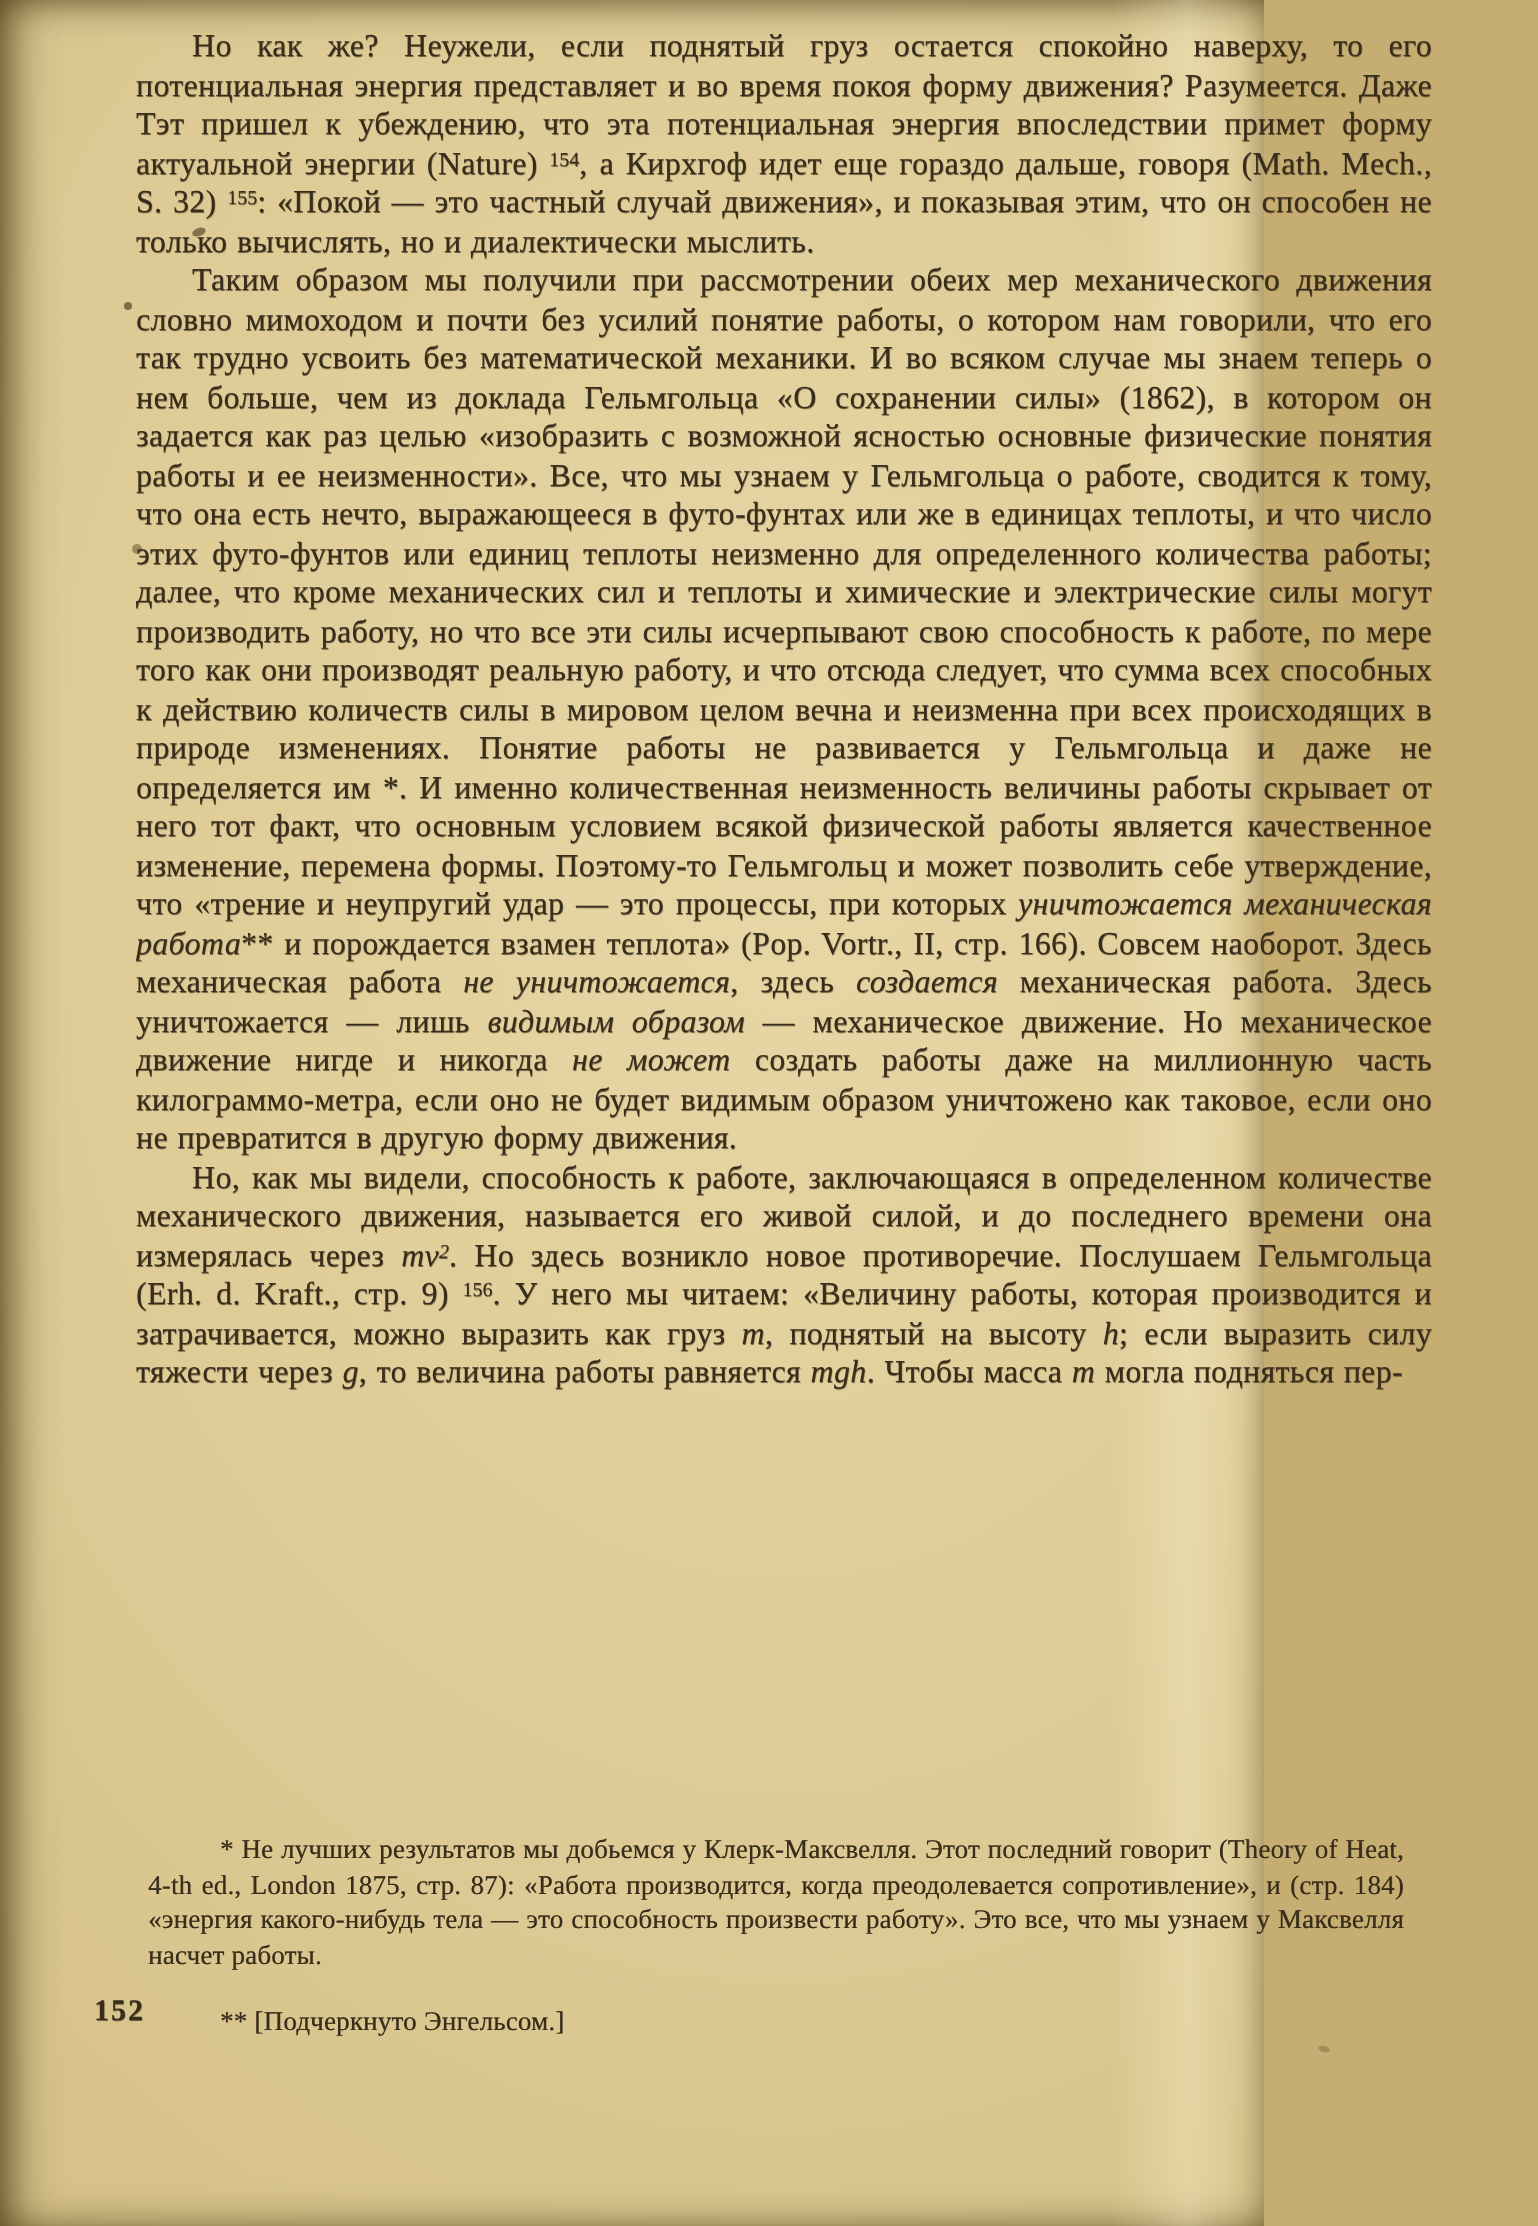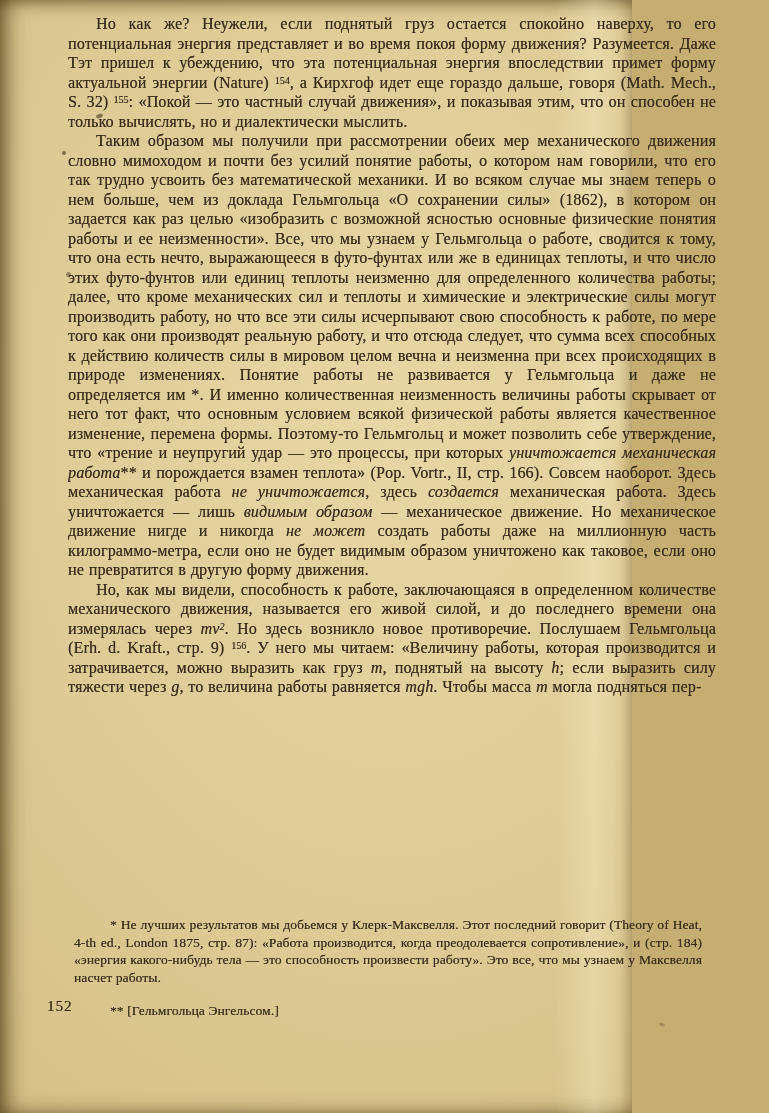--- a/index.html
+++ b/index.html
@@ -48,21 +48,21 @@
     color:var(--ink);
     font-size:13.5px;line-height:17.5px;
     text-align:justify;
     letter-spacing:.1px;
     text-shadow:.2px .2px .3px rgba(50,38,20,.6);
   }
   .footnote-block p{margin:16px;}
   .footnote-para.indent{text-indent:36px;}
   .page-number{
     position:absolute;left:47px;top:998px;
-    color:var(--ink);font-size:15px;font-weight:normal;
+    color:var(--ink);font-size:15px;font-weight:bold;
     letter-spacing:1px;
     text-shadow:.25px .25px .35px rgba(50,38,20,.65);
   }
   .speck{position:absolute;border-radius:50%;background:rgba(60,45,20,.75);}
   .speck.s1{left:96px;top:114px;width:7px;height:4px;transform:rotate(-20deg);opacity:.75;}
   .speck.s2{left:62px;top:151px;width:4px;height:4px;opacity:.8;}
   .speck.s3{left:66px;top:272px;width:5px;height:5px;opacity:.55;}
   .speck.s4{left:659px;top:1023px;width:6px;height:3px;opacity:.35;transform:rotate(15deg);}
   .stain{
     position:absolute;left:600px;top:420px;width:60px;height:90px;border-radius:50%;
@@ -78,21 +78,21 @@
   <div class="stain"></div>
 
   <div class="text-block" id="body-text">
       <p class="body-para indent"><span>Но как же? Неужели, если поднятый груз остается спокойно наверху, то его потенциальная энергия представляет и во время покоя форму движения? Разумеется. Даже Тэт пришел к убеждению, что эта потенциальная энергия впоследствии примет форму актуальной энергии (Nature) </span><sup>154</sup><span>, а Кирхгоф идет еще гораздо дальше, говоря (Math. Mech., S. 32) </span><sup>155</sup><span>: «Покой — это частный случай движения», и показывая этим, что он способен не только вычислять, но и диалектически мыслить.</span></p>
       <p class="body-para indent"><span>Таким образом мы получили при рассмотрении обеих мер механического движения словно мимоходом и почти без усилий понятие работы, о котором нам говорили, что его так трудно усвоить без математической механики. И во всяком случае мы знаем теперь о нем больше, чем из доклада Гельмгольца «О сохранении силы» (1862), в котором он задается как раз целью «изобразить с возможной ясностью основные физические понятия работы и ее неизменности». Все, что мы узнаем у Гельмгольца о работе, сводится к тому, что она есть нечто, выражающееся в футо-фунтах или же в единицах теплоты, и что число этих футо-фунтов или единиц теплоты неизменно для определенного количества работы; далее, что кроме механических сил и теплоты и химические и электрические силы могут производить работу, но что все эти силы исчерпывают свою способность к работе, по мере того как они производят реальную работу, и что отсюда следует, что сумма всех способных к действию количеств силы в мировом целом вечна и неизменна при всех происходящих в природе изменениях. Понятие работы не развивается у Гельмгольца и даже не определяется им *. И именно количественная неизменность величины работы скрывает от него тот факт, что основным условием всякой физической работы является качественное изменение, перемена формы. Поэтому-то Гельмгольц и может позволить себе утверждение, что «трение и неупругий удар — это процессы, при которых </span><span class="it">уничтожается механическая работа</span><span>** и порождается взамен теплота» (Pop. Vortr., II, стр. 166). Совсем наоборот. Здесь механическая работа </span><span class="it">не уничтожается</span><span>, здесь </span><span class="it">создается</span><span> механическая работа. Здесь уничтожается — лишь </span><span class="it">видимым образом</span><span> — механическое движение. Но механическое движение нигде и никогда </span><span class="it">не может</span><span> создать работы даже на миллионную часть килограммо-метра, если оно не будет видимым образом уничтожено как таковое, если оно не превратится в другую форму движения.</span></p>
       <p class="body-para indent"><span>Но, как мы видели, способность к работе, заключающаяся в определенном количестве механического движения, называется его живой силой, и до последнего времени она измерялась через </span><span class="it">mv</span><sup class="it">2</sup><span>. Но здесь возникло новое противоречие. Послушаем Гельмгольца (Erh. d. Kraft., стр. 9) </span><sup>156</sup><span>. У него мы читаем: «Величину работы, которая производится и затрачивается, можно выразить как груз </span><span class="it">m</span><span>, поднятый на высоту </span><span class="it">h</span><span>; если выразить силу тяжести через </span><span class="it">g</span><span>, то величина работы равняется </span><span class="it">mgh</span><span>. Чтобы масса </span><span class="it">m</span><span> могла подняться пер-</span></p>
     </div>
 
   <div class="footnote-block" id="footnotes">
       <p class="footnote-para indent"><span>* Не лучших результатов мы добьемся у Клерк-Максвелля. Этот последний говорит (Theory of Heat, 4-th ed., London 1875, стр. 87): «Работа производится, когда преодолевается сопротивление», и (стр. 184) «энергия какого-нибудь тела — это способность произвести работу». Это все, что мы узнаем у Максвелля насчет работы.</span></p>
-      <p class="footnote-para indent"><span>** [Гельмгольца Энгельсом.]</span></p>
+      <p class="footnote-para indent"><span>** [Подчеркнуто Энгельсом.]</span></p>
     </div>
 
   <div class="page-number">152</div>
 
   <div class="speck s1"></div>
   <div class="speck s2"></div>
   <div class="speck s3"></div>
   <div class="speck s4"></div>
 </div>
 

